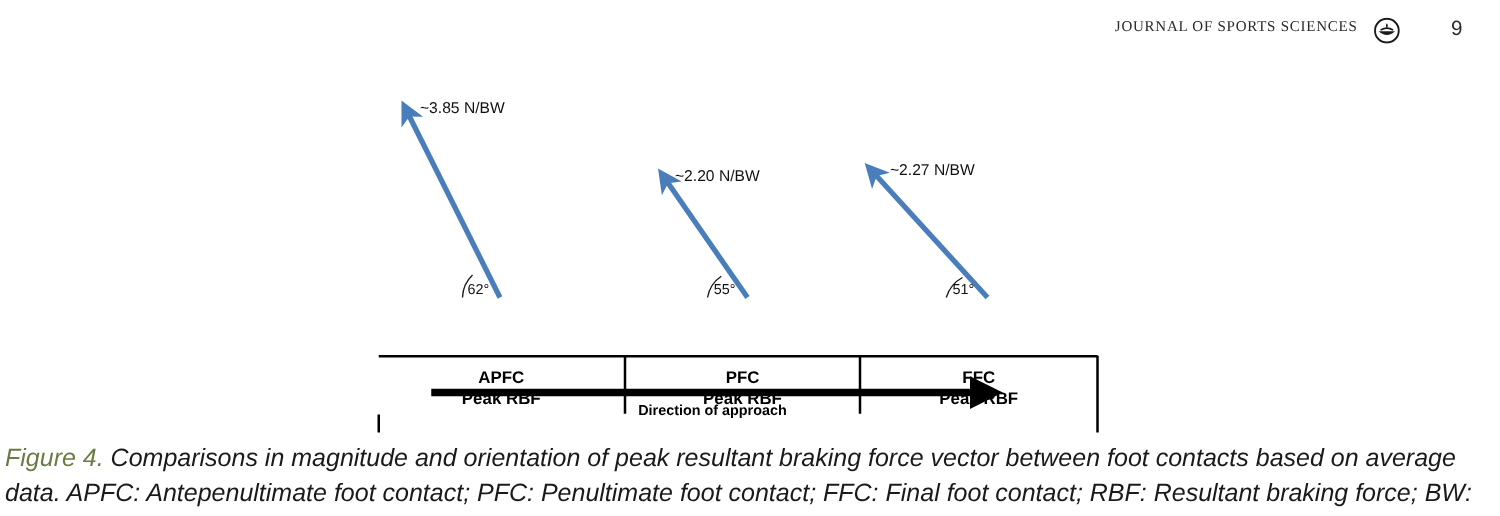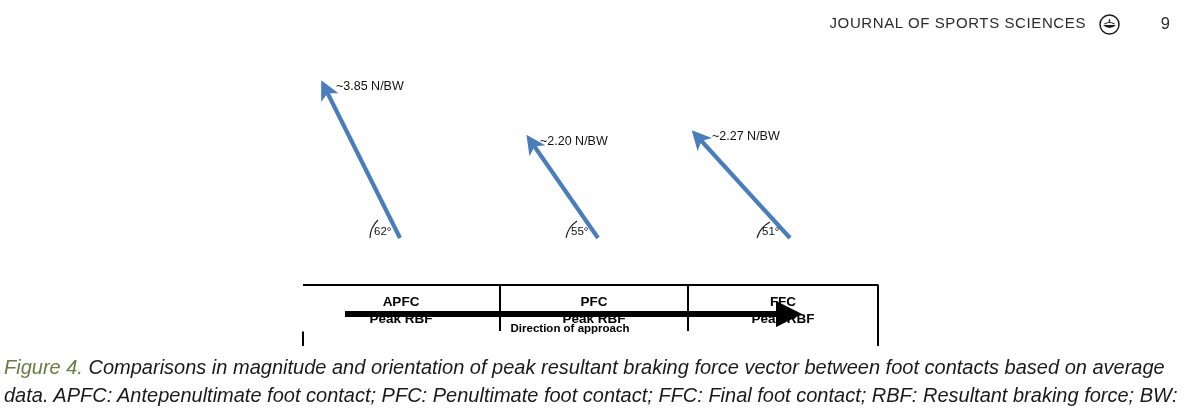--- a/index.html
+++ b/index.html
@@ -21,25 +21,25 @@
     position: absolute;
     top: 0;
     left: 0;
     width: 1200px;
     height: 46px;
   }
   #journal-title {
     position: absolute;
     right: 114px;
     top: 14px;
-    font-size: 15px;
+    font-size: 12px;
     letter-spacing: 0.6px;
     color: #2b2b2b;
     white-space: nowrap;
-    font-family: Liberation Sans, sans-serif;
+    font-family: Liberation Serif, serif;
   }
   #journal-mark {
     position: absolute;
     right: 80px;
     top: 14px;
     width: 21px;
     height: 21px;
   }
   #page-number {
     position: absolute;

